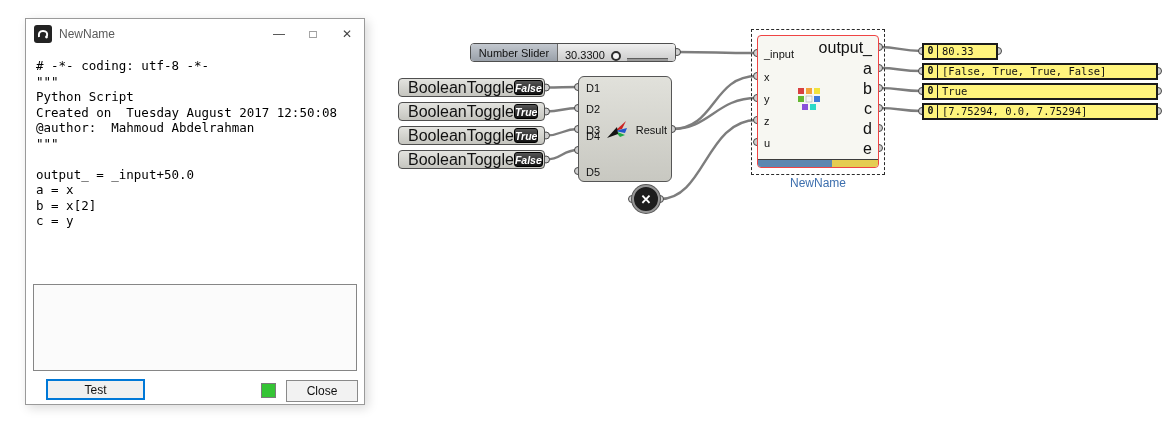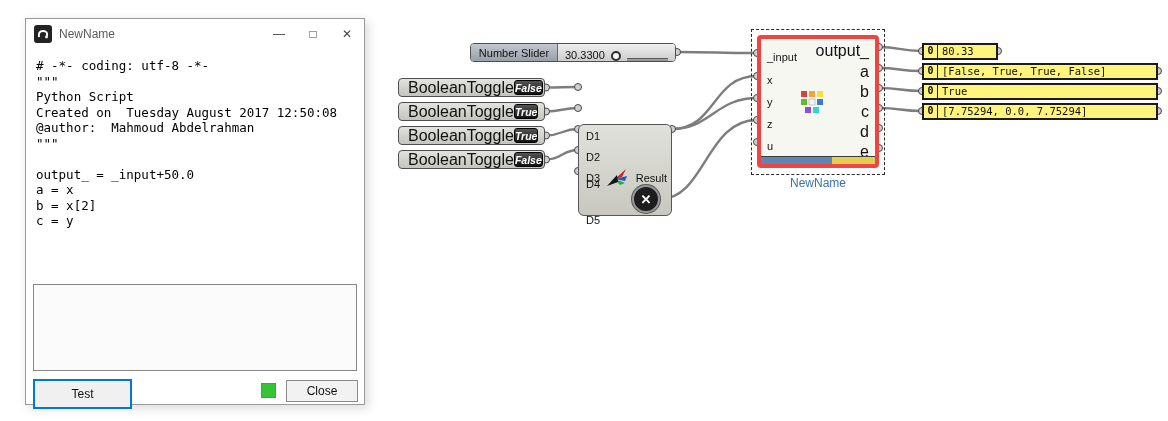--- a/index.html
+++ b/index.html
@@ -21,21 +21,21 @@
   .winicon { width: 18px; height: 18px; margin-left: 8px; flex: 0 0 auto; }
   .wintitle { font-size: 12px; color: #5a5a5a; margin-left: 7px; flex: 1 1 auto; }
   .ctrl { width: 34px; height: 30px; display: flex; align-items: center; justify-content: center;
           font-size: 12px; color: #444; cursor: default; }
   .code { position: absolute; left: 0; top: 30px; right: 0; height: 233px; padding: 9px 10px;
           font: 12.5px/15.5px "DejaVu Sans Mono", monospace; color: #000;
           white-space: pre; overflow: hidden; }
   .outbox { position: absolute; left: 7px; right: 7px; top: 265px; height: 87px;
             background: #fbfbfb; border: 1px solid #868686; }
   .btn { font-size: 12px; color: #111; background: #f2f2f2; cursor: default; }
-  .testbtn { position: absolute; left: 7px; top: 360px; width: 99px; height: 30px;
+  .testbtn { position: absolute; left: 20px; top: 360px; width: 99px; height: 21px;
              border: 2px solid #0078d7; background: #f0f0f0; }
   .okbox { position: absolute; right: 88px; top: 364px; width: 15px; height: 15px;
            background: #35c435; border: 1px solid #7b7b7b; }
   .closebtn { position: absolute; right: 6px; top: 361px; width: 72px; height: 22px;
               border: 1px solid #8a8a8a; }
 
   
   .gh { z-index: 2; }
 
   .slider { position: absolute; left: 470px; top: 43px; width: 206px; height: 19px;
@@ -50,31 +50,31 @@
   .sl-track { flex: 1; height: 3px; background: #9a9a9a; border-top: 1px solid #5e5e5e; }
 
   .toggle { position: absolute; left: 398px; width: 147px; height: 19px; border: 1px solid #4f4f4f;
             border-radius: 4px; display: flex; align-items: center; overflow: hidden;
             background: linear-gradient(#e3e3df, #c5c5bf); }
   .tg-label { flex: 1; font-size: 16px; color: #111; padding-left: 9px; }
   .tg-val { width: 44px; height: 15px; margin-right: 14px; border-radius: 3px; border: 1px solid #000;
             background: linear-gradient(#555, #121212); color: #fff; font-size: 10.5px;
             font-style: italic; font-weight: bold; display: flex; align-items: center; justify-content: center; }
 
-  .merge { position: absolute; left: 578px; top: 76px; width: 94px; height: 92px;
-           background: linear-gradient(#e1e1db, #c8c8c1); border: 1px solid #565656; border-radius: 6px; margin-top: 48px; }
+  .merge { position: absolute; left: 578px; top: 76px; width: 94px; height: 106px;
+           background: linear-gradient(#e1e1db, #c8c8c1); border: 1px solid #565656; border-radius: 6px; }
   .m-in { position: absolute; left: 7px; height: 14px; line-height: 14px; font-size: 11px; color: #111; }
   .m-out { position: absolute; right: 4px; top: 46px; height: 14px; line-height: 14px;
            font-size: 11px; color: #111; }
   .m-icon { position: absolute; left: 26px; top: 42px; width: 22px; height: 22px; }
 
   .pysel { position: absolute; left: 751px; top: 29px; width: 134px; height: 146px;
            border: 1px dashed #2b2b2b; z-index: 2; }
   .pycomp { position: absolute; left: 757px; top: 35px; width: 122px; height: 133px;
-            background: #f7f7f2; border: 4px solid #ef4444; border-radius: 4px; overflow: hidden; }
+            background: #f7f7f2; border: 1px solid #ef4444; border-radius: 4px; overflow: hidden; }
   .py-in  { position: absolute; left: 6px;  height: 14px; line-height: 14px; font-size: 11px; color: #111; }
   .py-out { position: absolute; right: 6px; height: 14px; line-height: 14px; font-size: 16px;
             color: #111; text-align: right; }
   .py-icon { position: absolute; left: 39px; top: 51px; width: 24px; height: 24px; }
   .strip-blue   { position: absolute; left: 0; bottom: 0; width: 62%; height: 8px;
                   background: #5d87b0; border-top: 1px solid #3c3c3c; }
   .strip-yellow { position: absolute; right: 0; bottom: 0; width: 38%; height: 8px;
                   background: #e5cd52; border-top: 1px solid #3c3c3c; }
   .pyname { position: absolute; left: 757px; top: 176px; width: 122px; text-align: center;
             font-size: 12px; color: #3d6fae; z-index: 2; }

